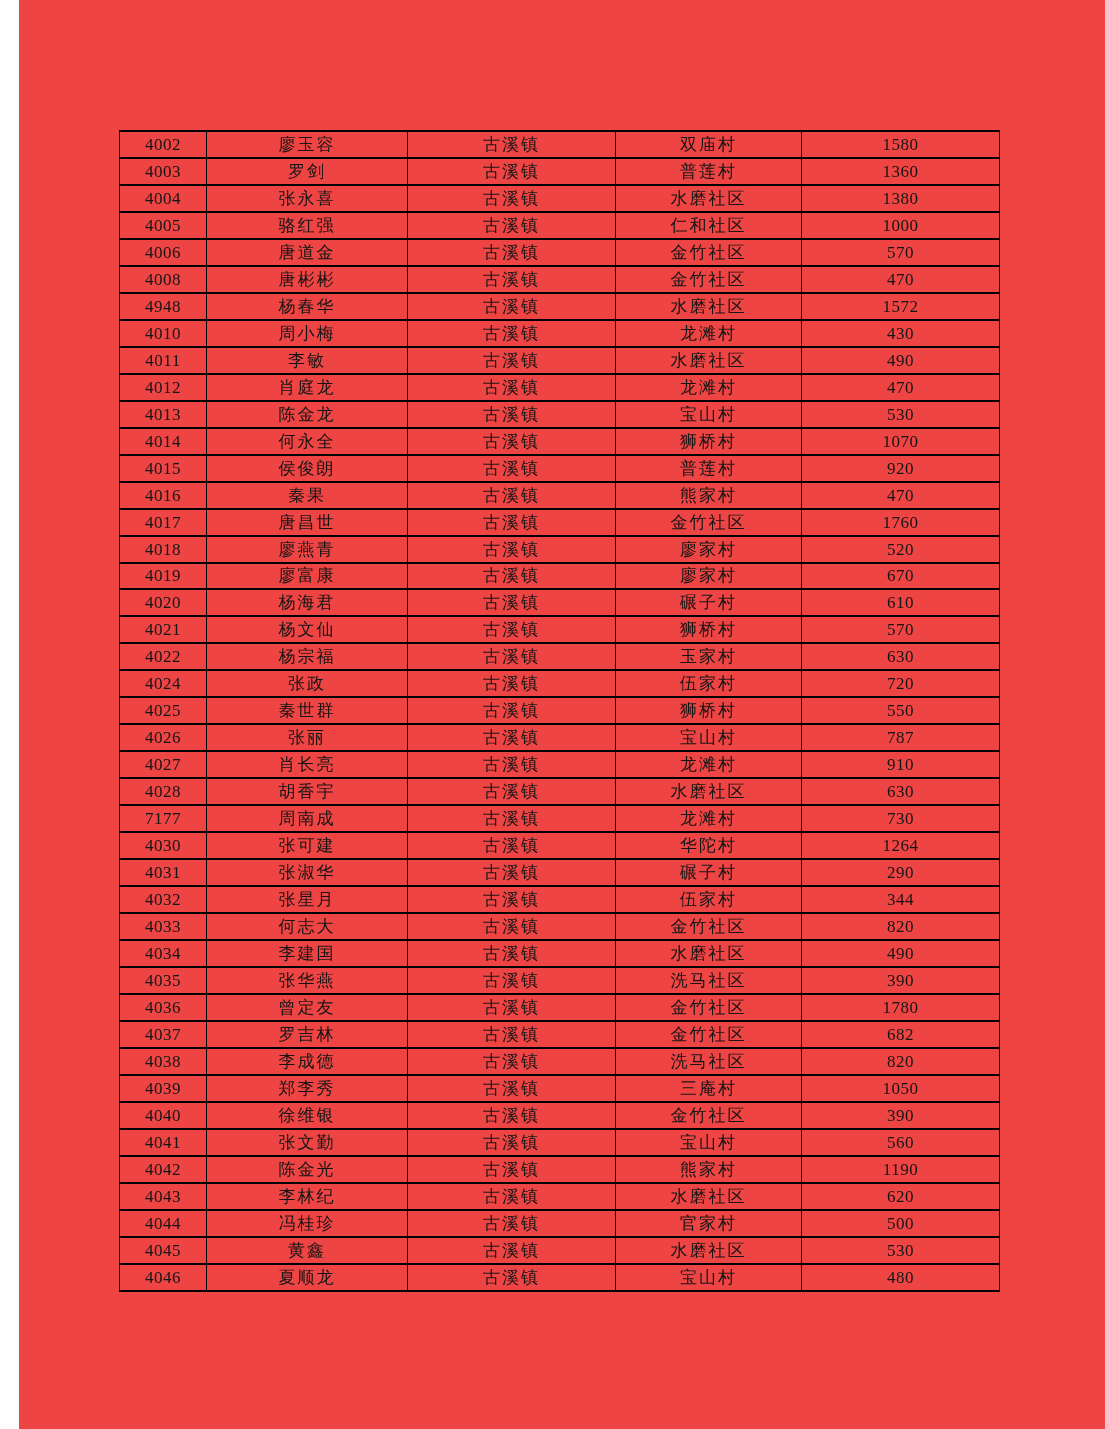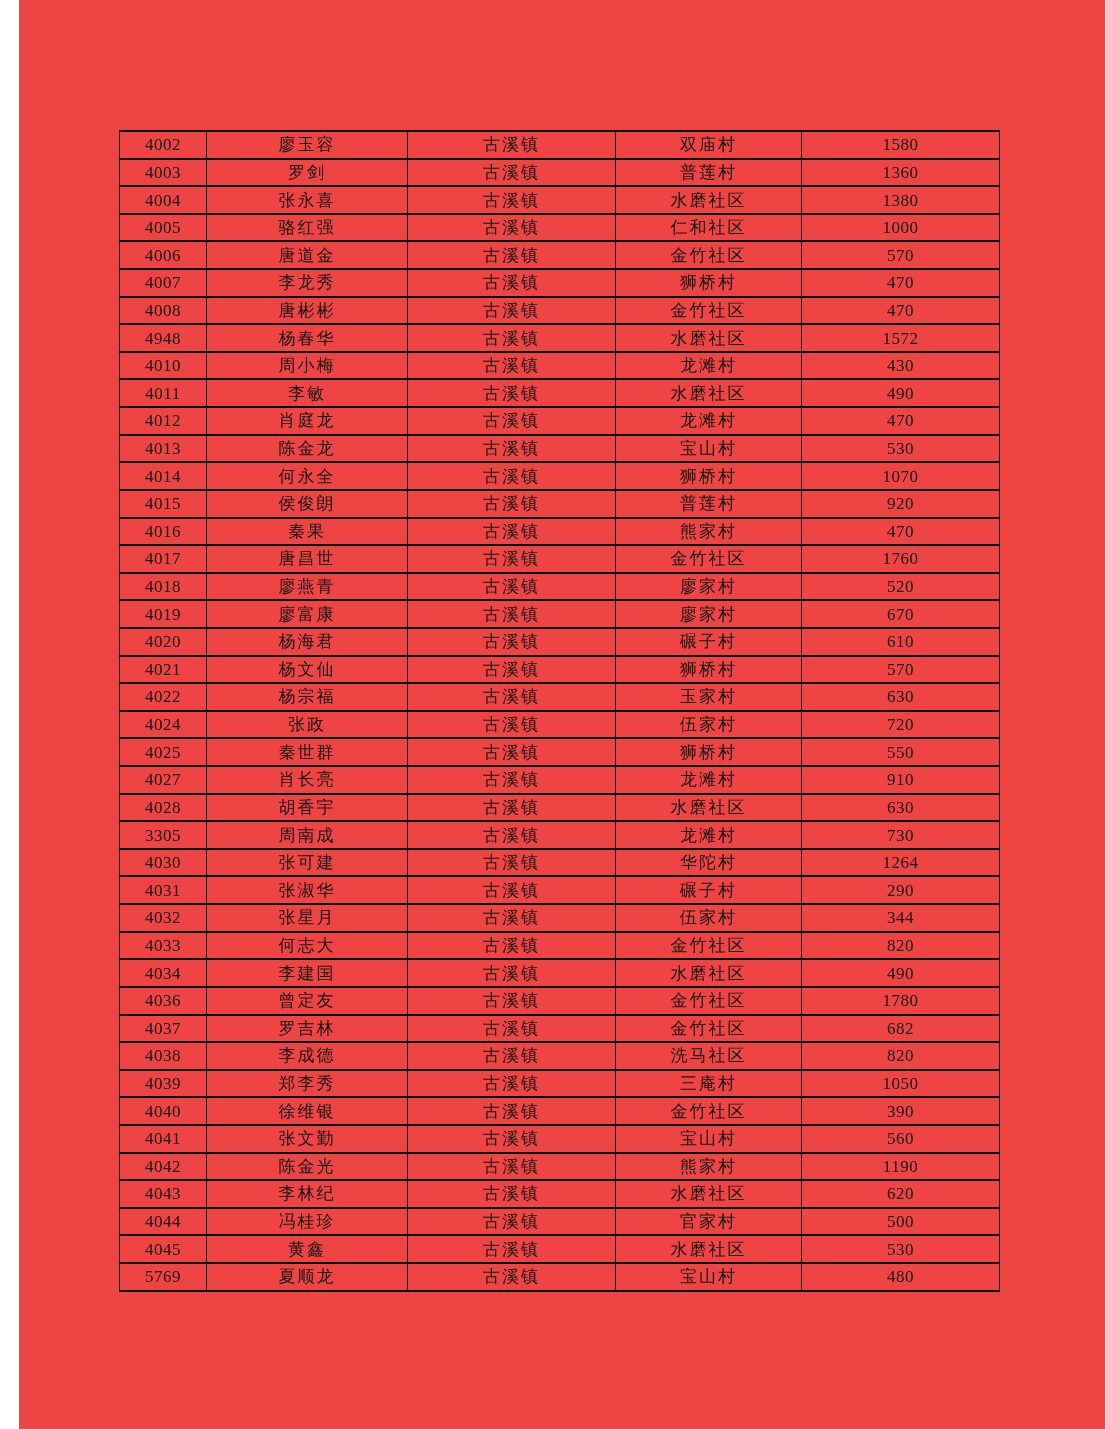--- a/index.html
+++ b/index.html
@@ -98,27 +98,20 @@
           <td class="num">1000</td>
         </tr>
         <tr>
           <td class="num">4006</td>
           <td class="cjk">唐道金</td>
           <td class="cjk">古溪镇</td>
           <td class="cjk">金竹社区</td>
           <td class="num">570</td>
         </tr>
         <tr>
-          <td class="num">4007</td>
-          <td class="cjk">李龙秀</td>
-          <td class="cjk">古溪镇</td>
-          <td class="cjk">狮桥村</td>
-          <td class="num">470</td>
-        </tr>
-        <tr>
           <td class="num">4008</td>
           <td class="cjk">唐彬彬</td>
           <td class="cjk">古溪镇</td>
           <td class="cjk">金竹社区</td>
           <td class="num">470</td>
         </tr>
         <tr>
           <td class="num">4948</td>
           <td class="cjk">杨春华</td>
           <td class="cjk">古溪镇</td>
@@ -224,35 +217,42 @@
           <td class="num">720</td>
         </tr>
         <tr>
           <td class="num">4025</td>
           <td class="cjk">秦世群</td>
           <td class="cjk">古溪镇</td>
           <td class="cjk">狮桥村</td>
           <td class="num">550</td>
         </tr>
         <tr>
+          <td class="num">4026</td>
+          <td class="cjk">张丽</td>
+          <td class="cjk">古溪镇</td>
+          <td class="cjk">宝山村</td>
+          <td class="num">787</td>
+        </tr>
+        <tr>
           <td class="num">4027</td>
           <td class="cjk">肖长亮</td>
           <td class="cjk">古溪镇</td>
           <td class="cjk">龙滩村</td>
           <td class="num">910</td>
         </tr>
         <tr>
           <td class="num">4028</td>
           <td class="cjk">胡香宇</td>
           <td class="cjk">古溪镇</td>
           <td class="cjk">水磨社区</td>
           <td class="num">630</td>
         </tr>
         <tr>
-          <td class="num">3305</td>
+          <td class="num">7177</td>
           <td class="cjk">周南成</td>
           <td class="cjk">古溪镇</td>
           <td class="cjk">龙滩村</td>
           <td class="num">730</td>
         </tr>
         <tr>
           <td class="num">4030</td>
           <td class="cjk">张可建</td>
           <td class="cjk">古溪镇</td>
           <td class="cjk">华陀村</td>
@@ -280,20 +280,27 @@
           <td class="num">820</td>
         </tr>
         <tr>
           <td class="num">4034</td>
           <td class="cjk">李建国</td>
           <td class="cjk">古溪镇</td>
           <td class="cjk">水磨社区</td>
           <td class="num">490</td>
         </tr>
         <tr>
+          <td class="num">4035</td>
+          <td class="cjk">张华燕</td>
+          <td class="cjk">古溪镇</td>
+          <td class="cjk">洗马社区</td>
+          <td class="num">390</td>
+        </tr>
+        <tr>
           <td class="num">4036</td>
           <td class="cjk">曾定友</td>
           <td class="cjk">古溪镇</td>
           <td class="cjk">金竹社区</td>
           <td class="num">1780</td>
         </tr>
         <tr>
           <td class="num">4037</td>
           <td class="cjk">罗吉林</td>
           <td class="cjk">古溪镇</td>
@@ -350,21 +357,21 @@
           <td class="num">500</td>
         </tr>
         <tr>
           <td class="num">4045</td>
           <td class="cjk">黄鑫</td>
           <td class="cjk">古溪镇</td>
           <td class="cjk">水磨社区</td>
           <td class="num">530</td>
         </tr>
         <tr>
-          <td class="num">5769</td>
+          <td class="num">4046</td>
           <td class="cjk">夏顺龙</td>
           <td class="cjk">古溪镇</td>
           <td class="cjk">宝山村</td>
           <td class="num">480</td>
         </tr>
       </tbody>
   </table>
 </div>
 
 </body></html>

